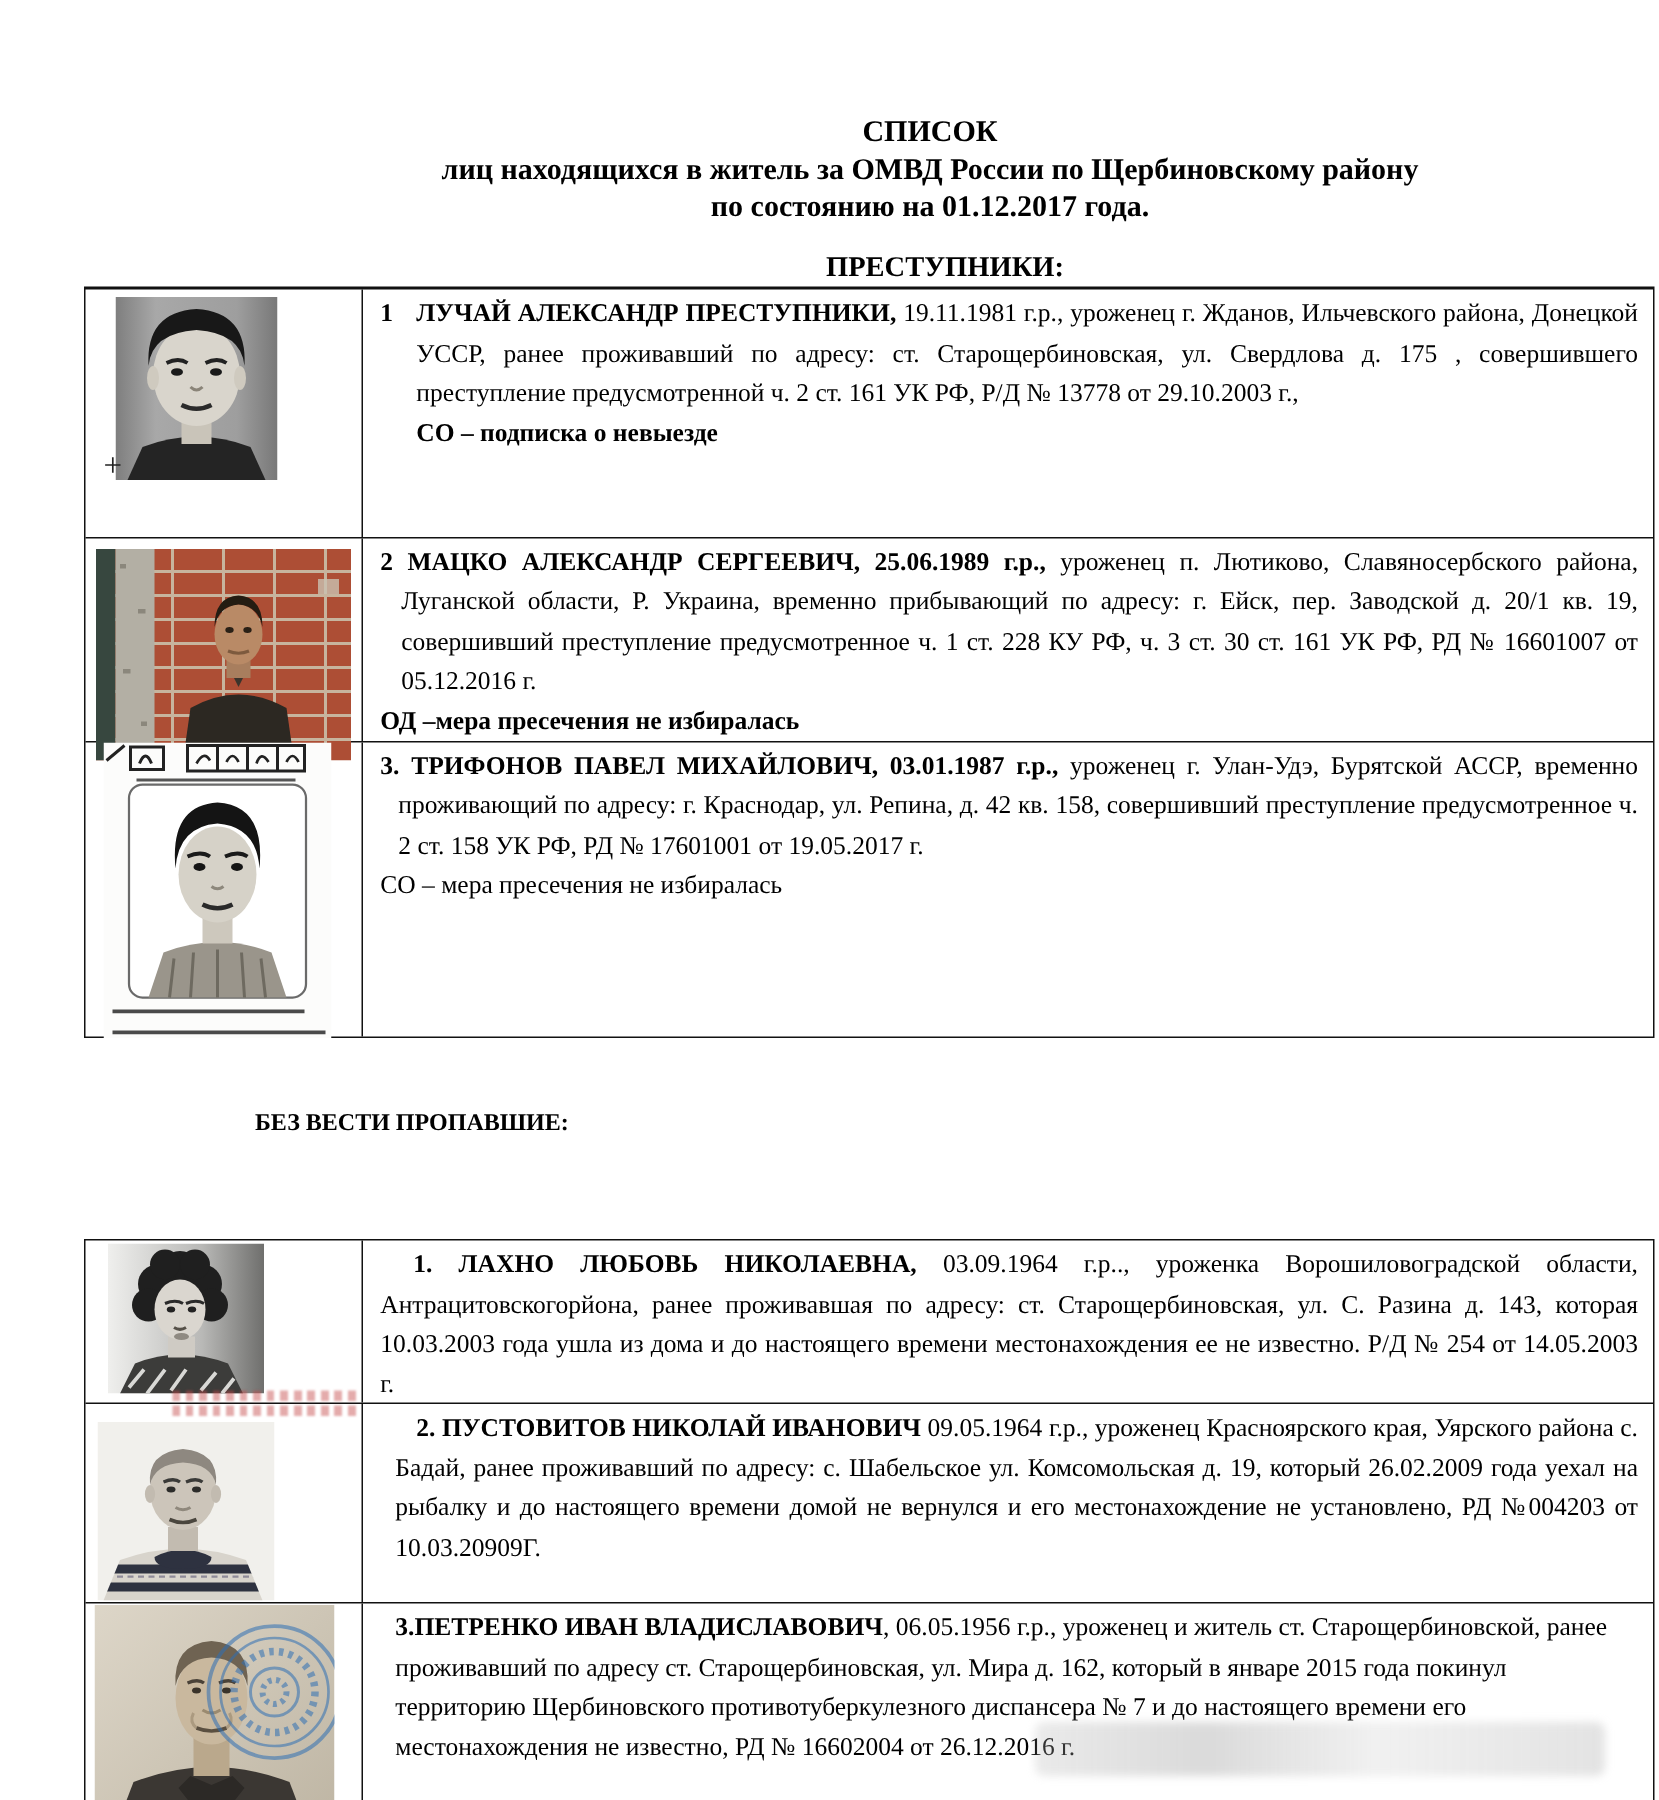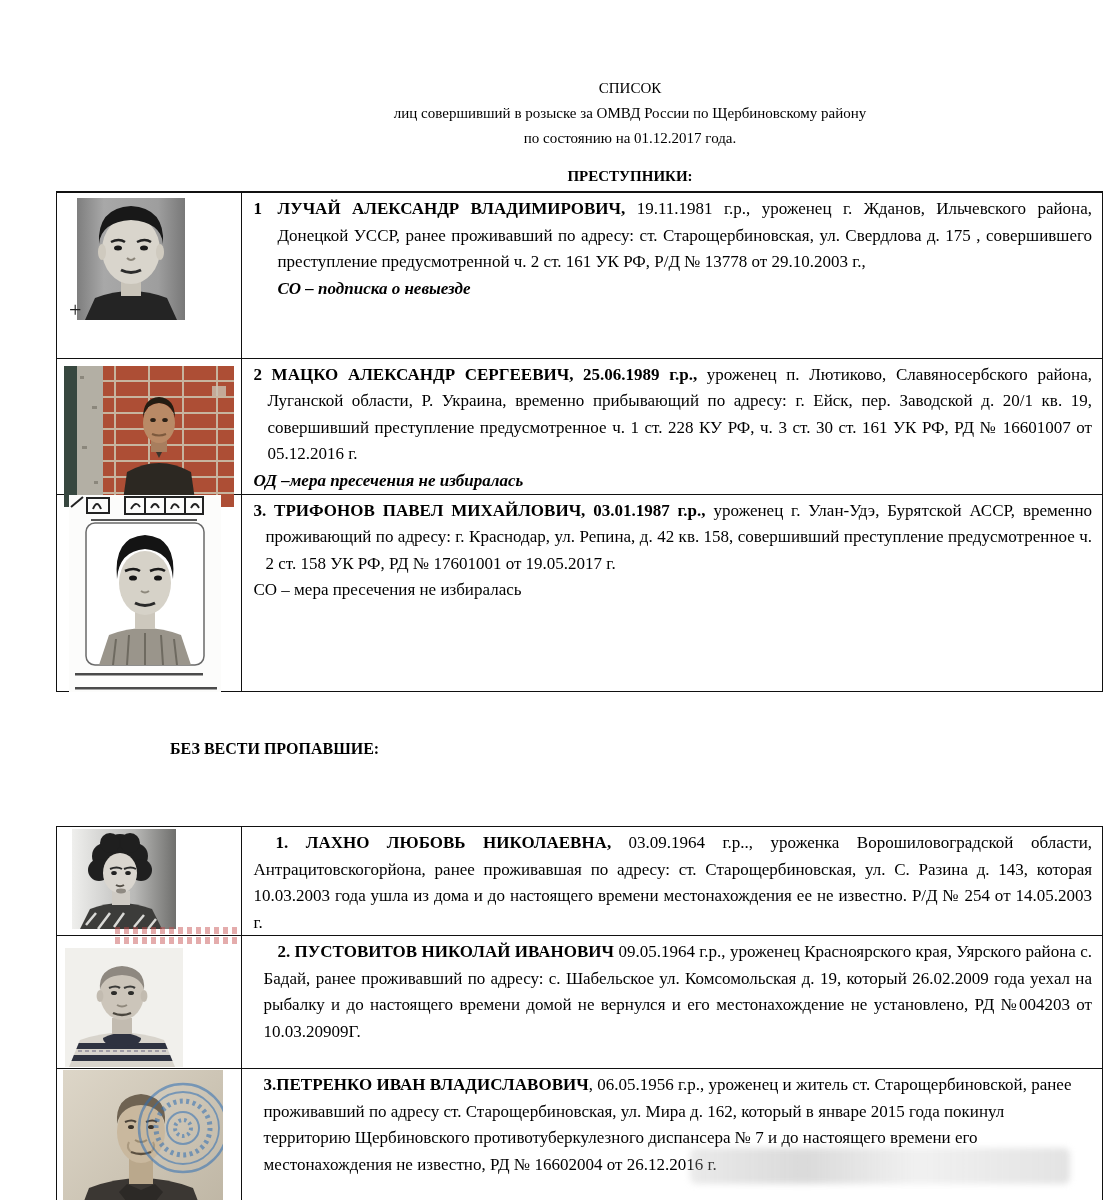--- a/index.html
+++ b/index.html
@@ -1,21 +1,21 @@
 <!DOCTYPE html>
 <html><head>
 <meta charset="utf-8">
 <style>
   html,body{margin:0;padding:0;background:#ffffff;}
   #page{position:relative;width:1106px;height:1200px;background:#ffffff;overflow:hidden;
         font-family:"Liberation Serif", serif;color:#000;}
-  .title-block{position:absolute;left:155px;top:76px;width:950px;text-align:center;
-               font-weight:normal;font-size:15px;line-height:25px;}
+  .title-block{position:absolute;left:145px;top:76px;width:950px;text-align:center;
+               font-weight:bold;font-size:20px;line-height:25px;}
   .crim-header{position:absolute;left:155px;top:168px;width:950px;text-align:center;
-               font-weight:bold;font-size:15px;}
+               font-weight:bold;font-size:19px;}
   .miss-header{position:absolute;left:170px;top:740px;font-weight:bold;font-size:16px;}
   .tbl{position:absolute;left:56px;width:1047px;border:1.5px solid #111;box-sizing:border-box;}
   .tbl-crim{top:191px;border-top-width:2.5px;}
   .tbl-miss{top:826px;border-bottom-width:2.5px;}
   .row{display:flex;box-sizing:border-box;}
   .row + .row{border-top:1.5px solid #111;}
   .cell-photo{width:184.5px;flex:none;border-right:1.5px solid #111;position:relative;box-sizing:border-box;}
   .cell-text{flex:1;padding:3px 10px 0 12px;font-size:17px;line-height:26.5px;box-sizing:border-box;}
   .cell-text p{margin:0;}
   .j{text-align:justify;}
@@ -23,21 +23,21 @@
   .num{font-weight:bold;}
   .num-wide{display:inline-block;width:24px;text-indent:0;}
   .e-c1{padding-left:24px;text-indent:-24px;}
   .e-c2{padding-left:14px;text-indent:-14px;}
   .e-c3{padding-left:12px;text-indent:-12px;}
   .e-m1{text-indent:22px;}
   .e-m2{padding-left:10px;text-indent:14px;}
   .e-m3{padding-left:10px;padding-right:18px;}
   .measure{padding-left:24px;}
   .measure0{padding-left:0;}
-  .mb{font-weight:bold;font-style:italic;}
+  .mb{font-weight:bold;}
   .ph{position:absolute;}
   .ph svg{display:block;width:100%;height:100%;}
   .p1{left:20px;top:5px;width:108px;height:122px;}
   .p2{left:7px;top:7px;width:170px;height:141px;}
   .p3{left:12px;top:0;width:152px;height:197px;}
   .p4{left:15px;top:2px;width:104px;height:100px;}
   .p5{left:8px;top:12px;width:118px;height:119px;}
   .p6{left:6px;top:1px;width:160px;height:160px;}
   .plus{position:absolute;left:12px;top:104px;font-size:22px;font-weight:normal;color:#222;}
   .stamp-strip{position:absolute;height:7px;width:125px;left:58px;
@@ -49,21 +49,21 @@
      background:linear-gradient(90deg, rgba(180,180,180,.28), rgba(158,158,158,.38) 30%, rgba(190,190,190,.22) 60%, rgba(168,168,168,.32));
      filter:blur(3px);}
 </style>
 </head>
 <body>
 
 <div id="page">
 
   <div class="title-block">
     <div>СПИСОК</div>
-    <div>лиц совершивший в розыске за ОМВД России по Щербиновскому району</div>
+    <div>лиц находящихся в житель за ОМВД России по Щербиновскому району</div>
     <div>по состоянию на 01.12.2017 года.</div>
   </div>
 
   <div class="crim-header">ПРЕСТУПНИКИ:</div>
 
   <div class="tbl tbl-crim">
 
     <div class="row" style="height:164.5px">
       <div class="cell-photo">
         <div class="ph p1" aria-label="black-and-white portrait photo of a young man with short dark hair">
@@ -87,21 +87,21 @@
             <path d="M60,44 q8,-4 14,0" stroke="#222" stroke-width="2.5" fill="none"></path>
             <ellipse cx="41" cy="50" rx="4" ry="2.5" fill="#1a1a1a"></ellipse>
             <ellipse cx="67" cy="50" rx="4" ry="2.5" fill="#1a1a1a"></ellipse>
             <path d="M50,60 q4,4 8,0" stroke="#8a8478" stroke-width="2" fill="none"></path>
             <path d="M44,72 q10,5 20,0" stroke="#2b2b2b" stroke-width="3" fill="none"></path>
           </svg>
         </div>
         <span class="plus">+</span>
       </div>
       <div class="cell-text">
-        <p class="j e-c1"><span class="num num-wide">1</span><span class="name">ЛУЧАЙ АЛЕКСАНДР ВЛАДИМИРОВИЧ,</span><span> 19.11.1981 г.р., уроженец г. Жданов, Ильчевского района, Донецкой УССР,  ранее проживавший по адресу: ст. Старощербиновская, ул. Свердлова д. 175 , совершившего преступление предусмотренной ч. 2 ст. 161 УК РФ, Р/Д № 13778 от 29.10.2003 г.,</span></p>
+        <p class="j e-c1"><span class="num num-wide">1</span><span class="name">ЛУЧАЙ АЛЕКСАНДР ПРЕСТУПНИКИ,</span><span> 19.11.1981 г.р., уроженец г. Жданов, Ильчевского района, Донецкой УССР,  ранее проживавший по адресу: ст. Старощербиновская, ул. Свердлова д. 175 , совершившего преступление предусмотренной ч. 2 ст. 161 УК РФ, Р/Д № 13778 от 29.10.2003 г.,</span></p>
         <p class="measure mb">СО – подписка о невыезде</p>
       </div>
     </div>
 
     <div class="row" style="height:136px">
       <div class="cell-photo">
         <div class="ph p2" aria-label="color photo of a man in dark clothes standing against a red brick wall">
           <svg viewBox="0 0 170 141" preserveAspectRatio="none">
             <defs>
                 <pattern id="br" width="34" height="16" patternUnits="userSpaceOnUse">

